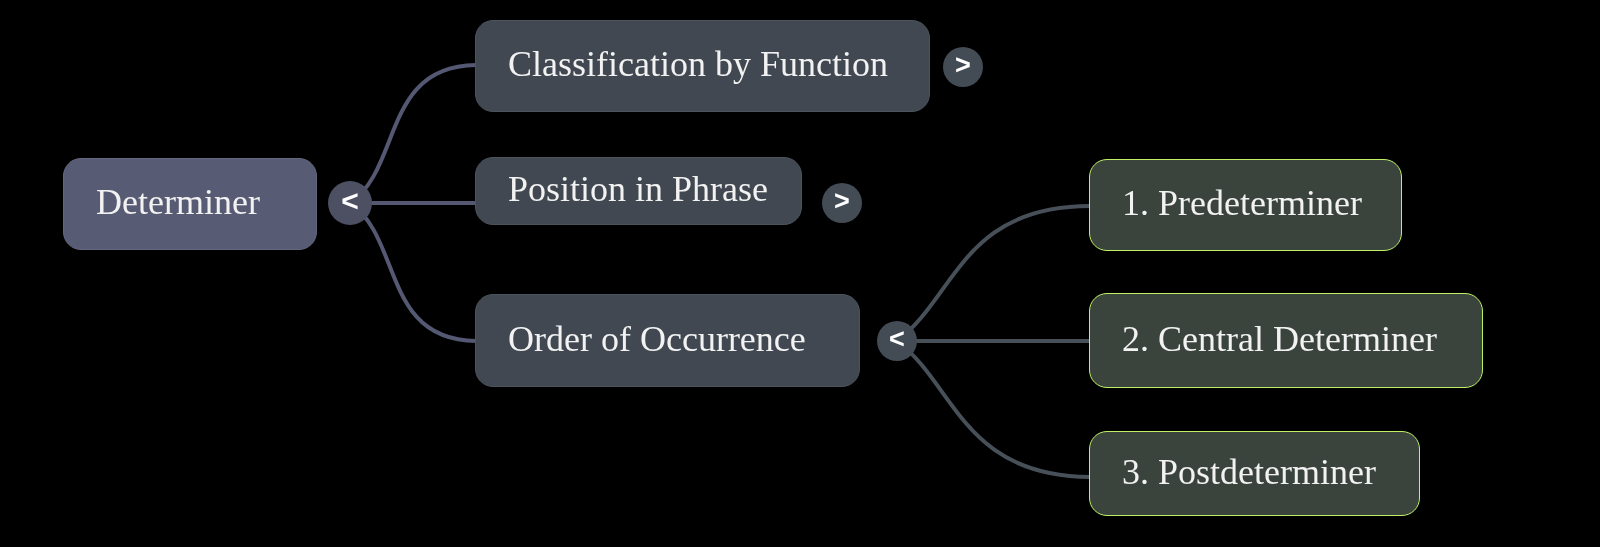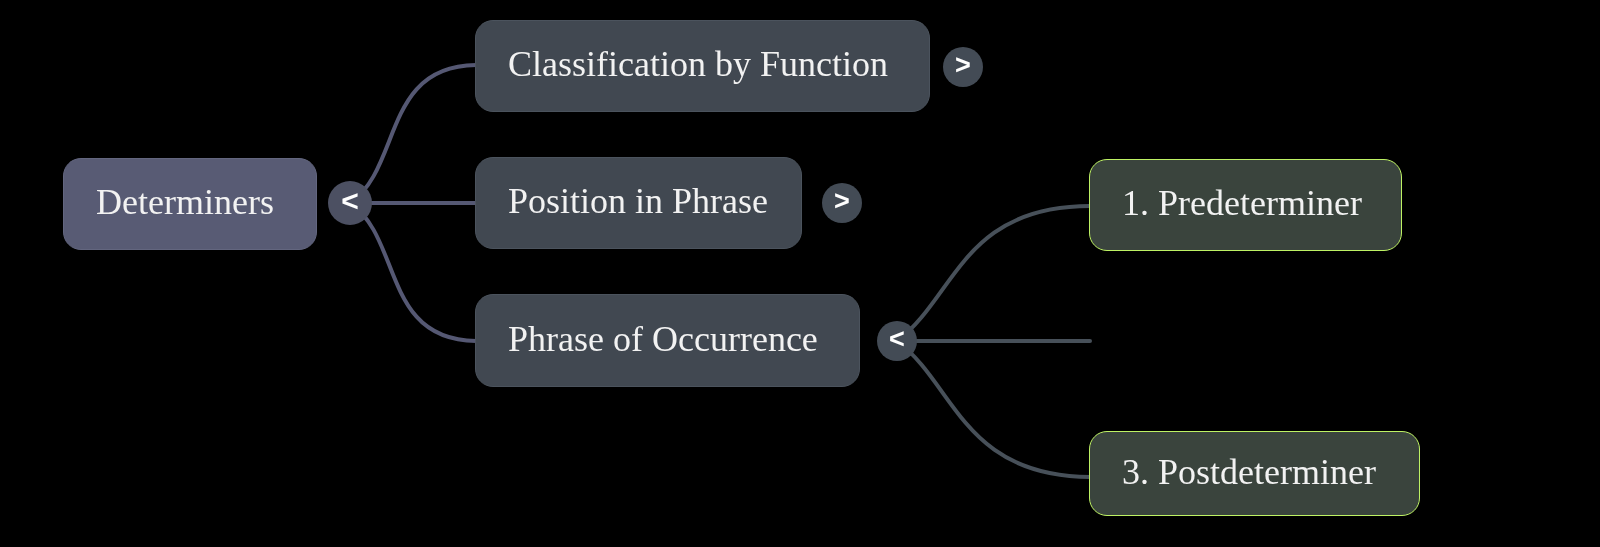--- a/index.html
+++ b/index.html
@@ -96,49 +96,52 @@
   <svg class="wires" width="1600" height="547" viewBox="0 0 1600 547">
     <path class="wire wire-left" d="M 350 203 C 402 168 382 66 476 65"></path>
     <path class="wire wire-left" d="M 350 203 L 476 203"></path>
     <path class="wire wire-left" d="M 350 203 C 402 238 382 340 476 341"></path>
     <path class="wire wire-right" d="M 897 341 C 955 298 962 206 1090 206"></path>
     <path class="wire wire-right" d="M 897 341 L 1090 341"></path>
     <path class="wire wire-right" d="M 897 341 C 955 384 962 476 1090 477"></path>
   </svg>
 
   <div class="node node-root" style="left:63px; top:158px; width:254px; height:92px;">
-    <span class="label">Determiners</span>
+    <span class="label">Determiner</span>
   </div>
   <div class="toggle toggle-root" style="left:328px; top:181px;">
     <span class="glyph">&lt;</span>
   </div>
 
   <div class="node node-branch" style="left:475px; top:20px; width:455px; height:92px;">
     <span class="label">Classification by Function</span>
   </div>
   <div class="toggle toggle-branch" style="left:943px; top:47px;">
     <span class="glyph">&gt;</span>
   </div>
 
-  <div class="node node-branch" style="left:475px; top:157px; width:327px; height:92px;">
+  <div class="node node-branch" style="left:475px; top:157px; width:327px; height:68px;">
     <span class="label">Position in Phrase</span>
   </div>
   <div class="toggle toggle-branch" style="left:822px; top:183px;">
     <span class="glyph">&gt;</span>
   </div>
 
   <div class="node node-branch" style="left:475px; top:294px; width:385px; height:93px;">
-    <span class="label">Phrase of Occurrence</span>
+    <span class="label">Order of Occurrence</span>
   </div>
   <div class="toggle toggle-branch" style="left:877px; top:321px;">
     <span class="glyph">&lt;</span>
   </div>
 
   <div class="node node-leaf" style="left:1089px; top:159px; width:313px; height:92px;">
     <span class="label">1. Predeterminer</span>
   </div>
 
+  <div class="node node-leaf" style="left:1089px; top:293px; width:394px; height:95px;">
+    <span class="label">2. Central Determiner</span>
+  </div>
 
   <div class="node node-leaf" style="left:1089px; top:431px; width:331px; height:85px;">
     <span class="label">3. Postdeterminer</span>
   </div>
 
 </div>
 
 </body></html>

